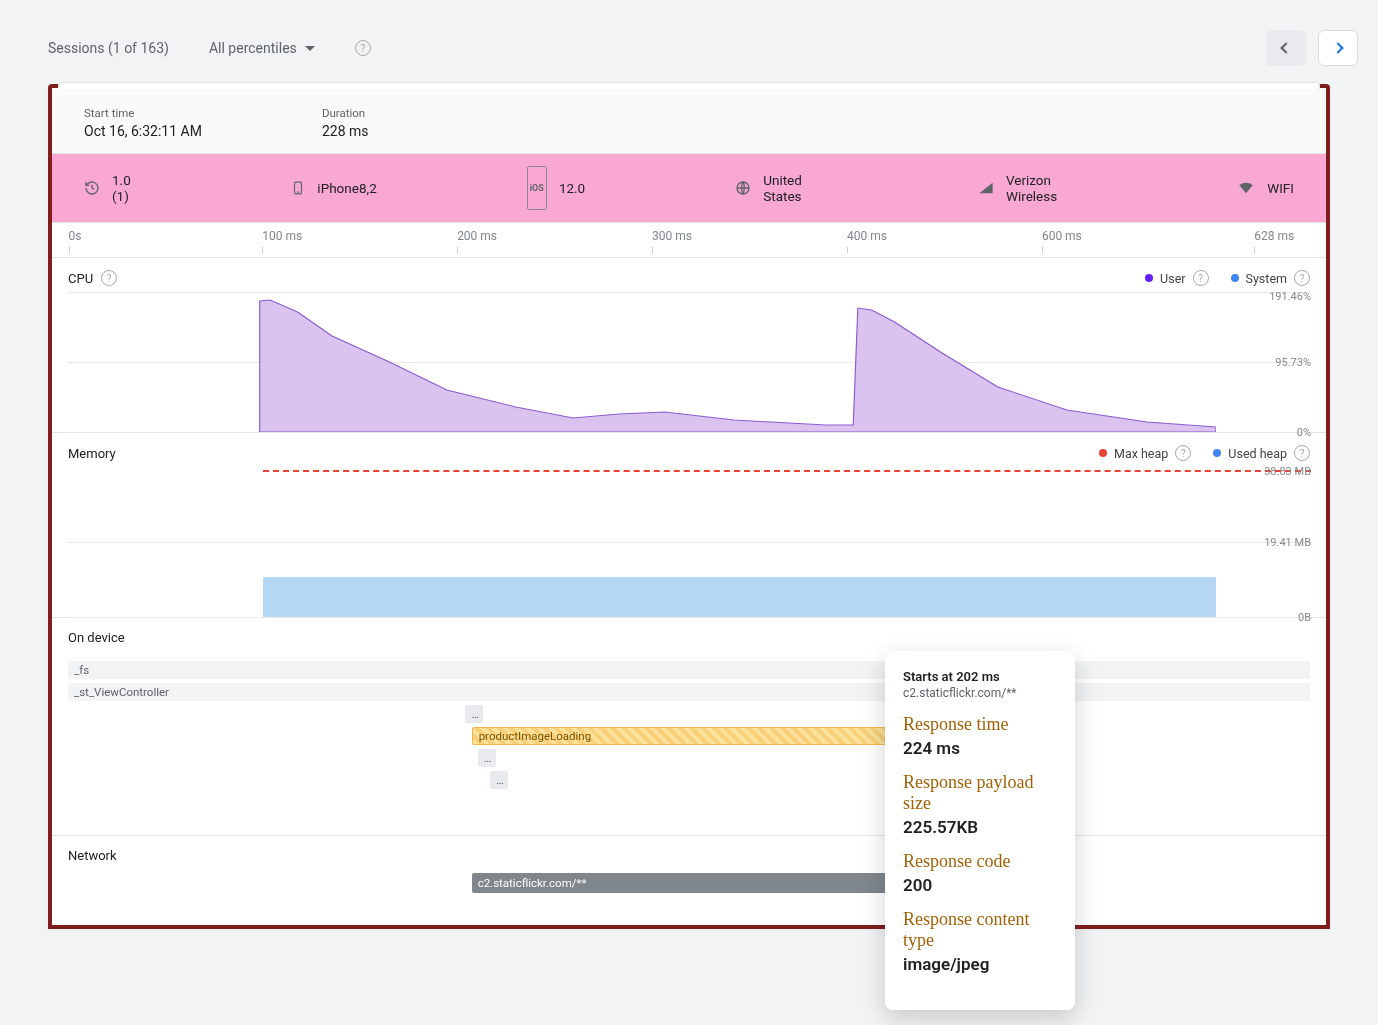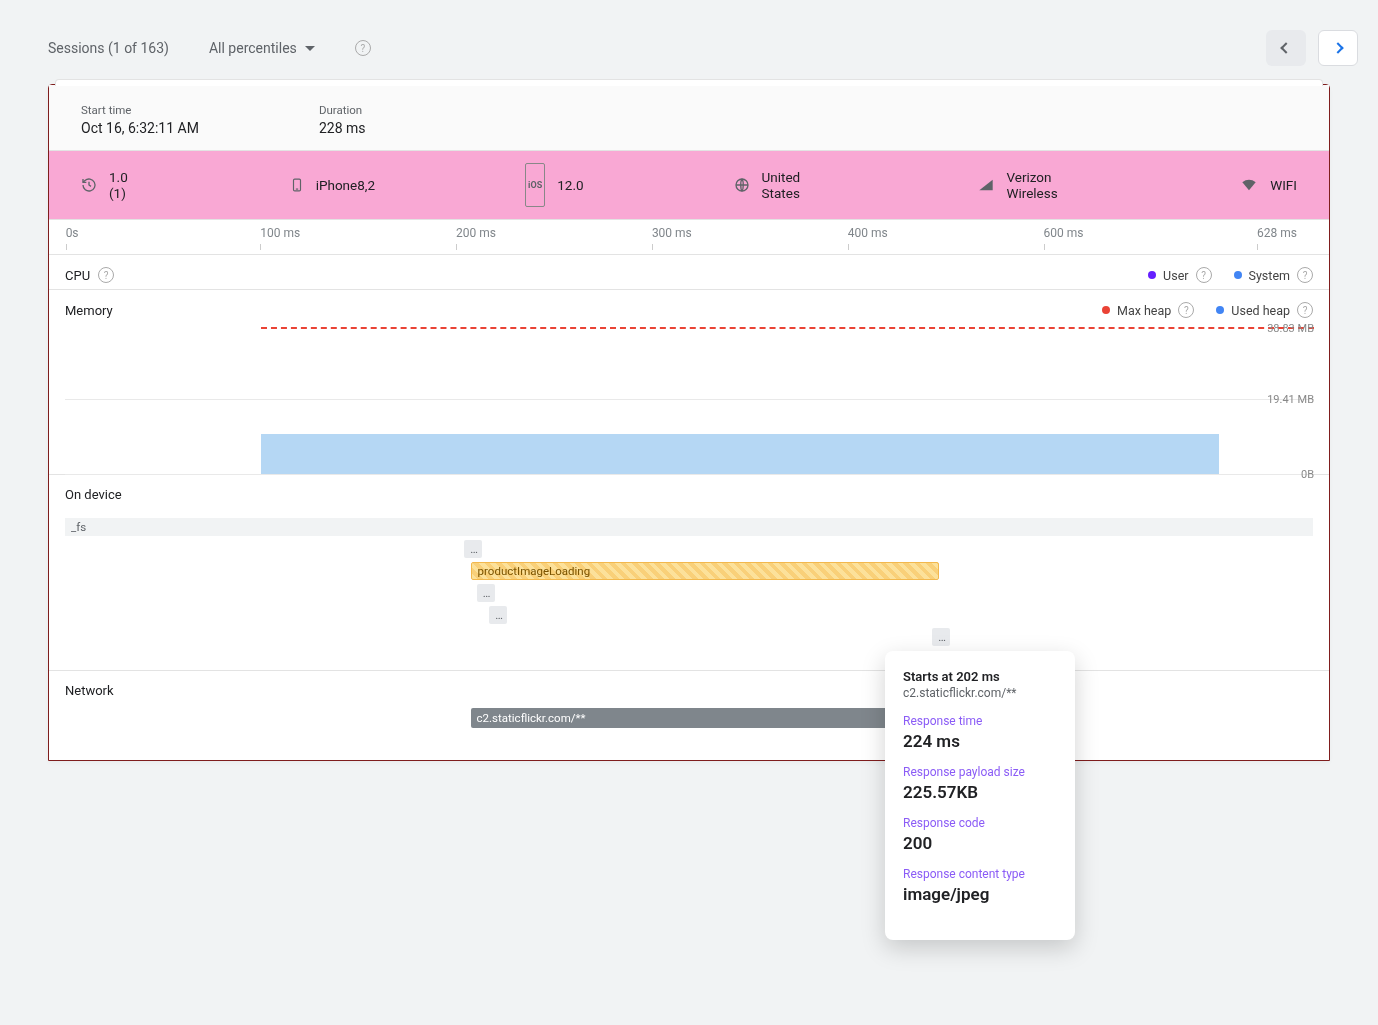--- a/index.html
+++ b/index.html
@@ -36,21 +36,21 @@
   .nav-next { background: #fff; border: 1px solid #dadce0; }
   .chev { width: 8px; height: 8px; border: 2px solid #5f6368; border-left: none; border-bottom: none; }
   .chev.left { transform: rotate(-135deg); }
   .chev.right { transform: rotate(45deg); border-color: #1a73e8; }
 
   .card {
     background: #fff;
     margin: 0 48px;
     border-top-left-radius: 4px;
     border-top-right-radius: 4px;
-    border: 1px solid #7f1d1d;
+    border: 4px solid #7f1d1d;
     box-shadow: 0 2px 4px rgba(0,0,0,0.03);
     position: relative;
   }
   .card::before {
     content:""; position:absolute; top:-6px; left:6px; right:6px; height:6px;
     border-top:1px solid #e3e3e3; border-left:1px solid #e3e3e3; border-right:1px solid #e3e3e3;
     border-radius:4px 4px 0 0; background:#fff;
   }
 
   .header-row {
@@ -127,21 +127,21 @@
     top: 651px; left: 885px;
     width: 190px;
     background: #fff;
     border-radius: 8px;
     box-shadow: 0 8px 24px rgba(0,0,0,0.18);
     padding: 18px 18px 20px 18px;
     z-index: 10;
   }
   .tt-start { font-size: 13px; font-weight: 600; margin-bottom: 2px; }
   .tt-url { font-size: 12px; color:#5f6368; margin-bottom: 14px; }
-  .tt-label { font-size: 12px; color:#8b5cf6; margin-bottom: 3px; }
+  .tt-label { font-size: 18px; color:#a16207; margin-bottom: 3px; font-family: Liberation Serif, serif; }
   .tt-val { font-size: 17px; font-weight: 600; margin-bottom: 14px; }
 </style>
 </head>
 <body>
 
 <div class="top-bar">
   <div class="top-left">
     <span class="sessions-label">Sessions (1 of 163)</span>
     <div class="percentile">
       <span>All percentiles</span>
@@ -245,20 +245,55 @@
             <span>User</span>
             <span class="help-icon">?</span>
           </div>
         <div class="legend-item">
             <span class="dot blue"></span>
             <span>System</span>
             <span class="help-icon">?</span>
           </div>
       </div>
     </div>
+    <div class="chart-wrap">
+      <div class="chart-area">
+        <div class="grid-line" style="top:0"></div>
+          <span class="grid-label" style="top:4px">191.46%</span>
+        <div class="grid-line" style="top:50%"></div>
+          <span class="grid-label" style="top:50%">95.73%</span>
+        <div class="grid-line" style="top:100%"></div>
+          <span class="grid-label" style="top:100%">0%</span>
+        <svg class="cpu-svg" viewBox="0 0 1000 140" preserveAspectRatio="none">
+          <path fill="#d3b9ec" fill-opacity="0.85" stroke="#8c5bd0" stroke-width="1" d="M 167 140
+               L 167 9
+               L 176 8
+               L 200 20
+               L 230 44
+               L 280 70
+               L 330 98
+               L 390 115
+               L 440 126
+               L 480 122
+               L 520 120
+               L 580 128
+               L 660 133
+               L 684 133
+               L 688 16
+               L 700 18
+               L 720 30
+               L 760 60
+               L 810 95
+               L 870 118
+               L 940 130
+               L 1000 135
+               L 1000 140 Z"></path>
+        </svg>
+      </div>
+    </div>
   </div>
 
   <div class="panel">
     <div class="panel-head">
       <div class="panel-title">
         <span>Memory</span>
       </div>
       <div class="legend">
         <div class="legend-item">
             <span class="dot red"></span>
@@ -287,20 +322,23 @@
 
   <div class="panel">
     <div class="panel-head">
       <div class="panel-title">
           <span>On device</span>
         </div>
     </div>
     <div class="ondevice-body">
       <div class="trace-row lbl">
           <span>_fs</span>
+        </div>
+      <div class="trace-row lbl">
+          <span>_st_ViewController</span>
         </div>
       <div class="trace-row" style="background:none">
         <span class="seg gray" style="left:32%;width:18px">…</span>
       </div>
       <div class="trace-row" style="background:none">
         <span class="seg orange" style="left:32.5%;right:30%">productImageLoading</span>
       </div>
       <div class="trace-row" style="background:none">
         <span class="seg gray" style="left:33%;width:18px">…</span>
       </div>

